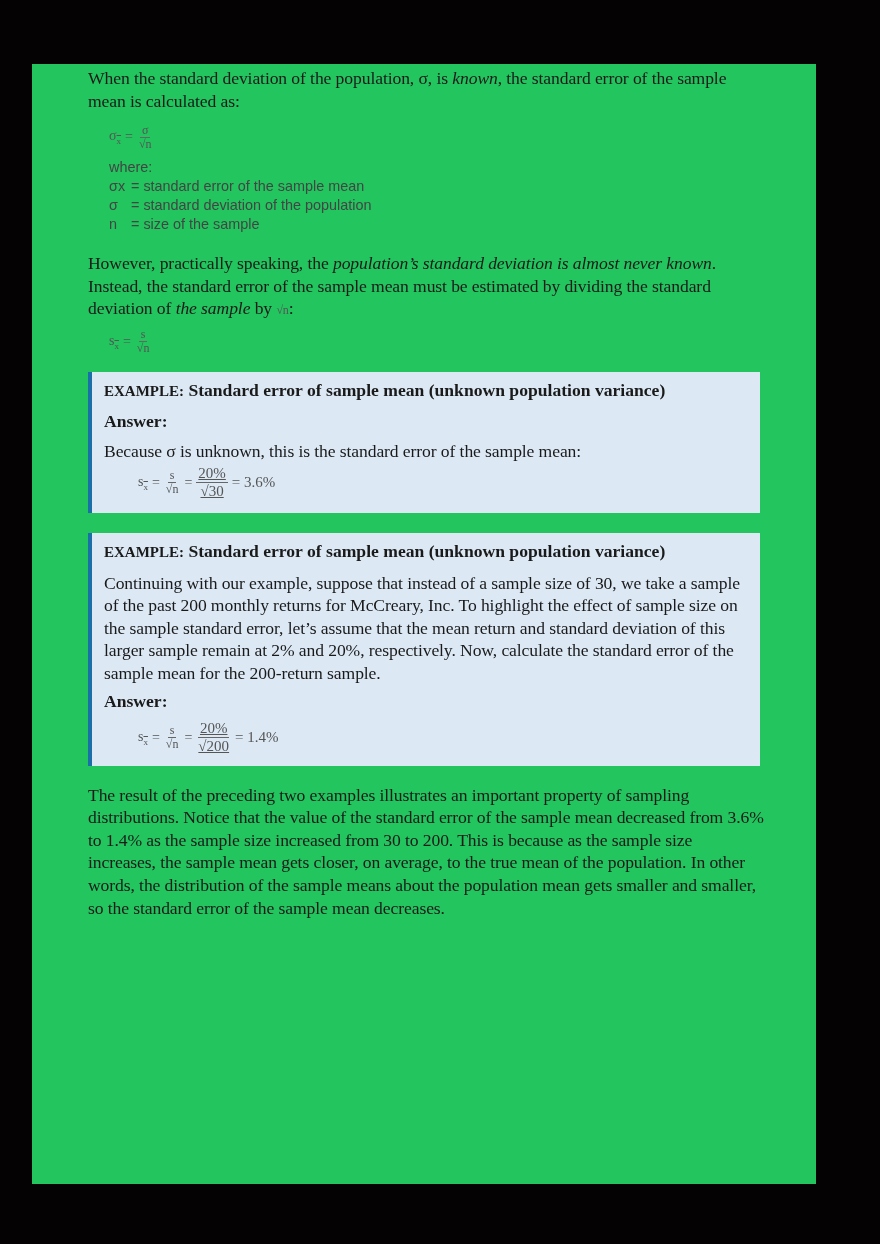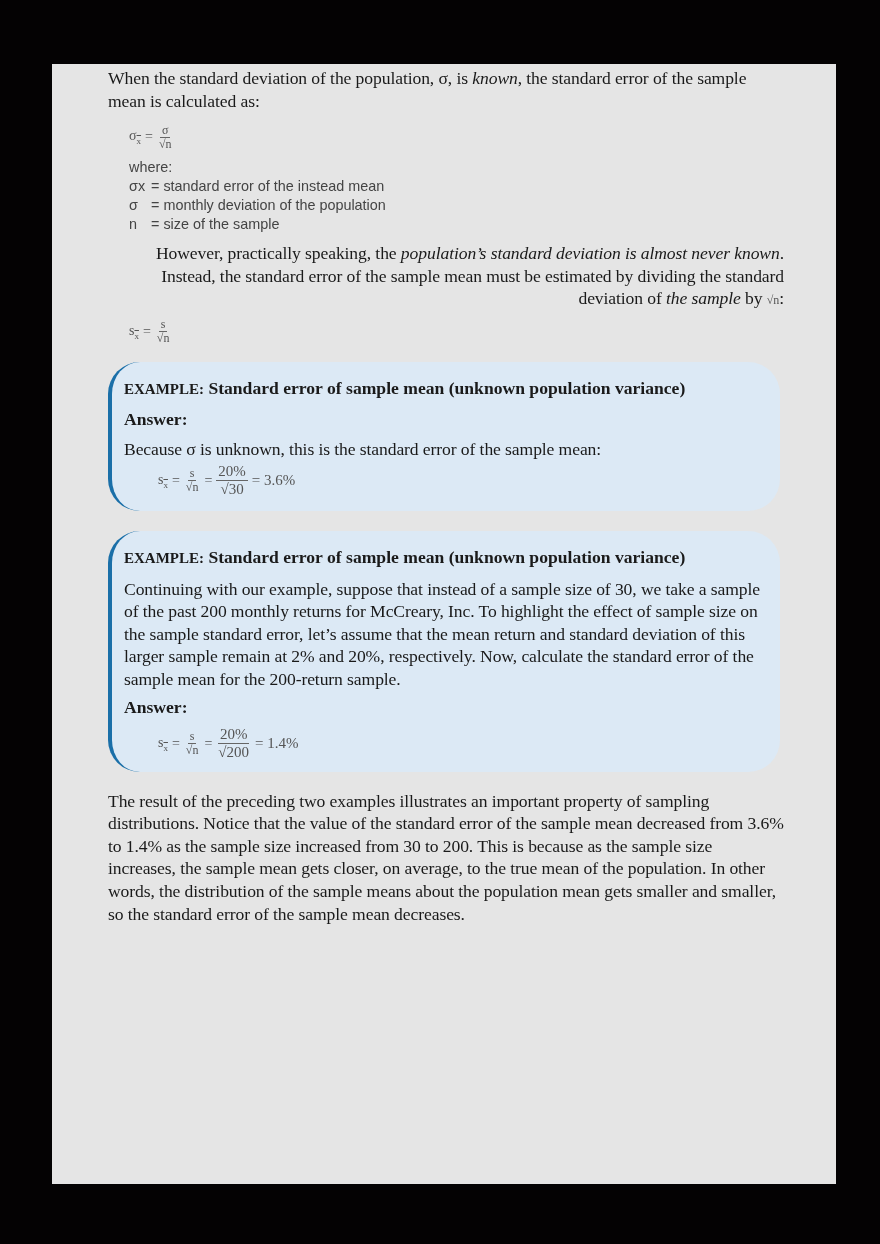--- a/index.html
+++ b/index.html
@@ -5,23 +5,23 @@
     html, body { margin: 0; padding: 0; }
     body {
       width: 880px; height: 1244px;
       background: #040203;
       position: relative;
       overflow: hidden;
       font-family: "DejaVu Serif", "Liberation Serif", serif;
     }
     .page {
       position: absolute;
-      left: 52px; top: 64px;
+      left: 32px; top: 64px;
       width: 784px; height: 1120px;
-      background: #e5e5e5;
+      background: #22c55e;
     }
     .content {
       position: absolute;
       left: 56px; top: 3px;
       width: 676px;
       color: #1a1a1a;
     }
     .para {
       font-family: "Liberation Serif", "DejaVu Serif", serif;
       font-size: 17.6px;
@@ -39,39 +39,38 @@
     }
     .frac {
       display: inline-flex;
       flex-direction: column;
       align-items: center;
       line-height: 13px;
       font-size: 12px;
     }
     .frac .num { border-bottom: 1px solid #666; padding: 0 2px; }
     .frac .den { padding: 0 2px; }
-    .frac.big { font-size: 15px; line-height: 17px; }
+    .frac.big { font-size: 15px; line-height: 17px; text-decoration: underline; }
     .sub { font-size: 9px; vertical-align: -4px; text-decoration: overline; }
     .where {
       font-family: Liberation Sans, sans-serif;
       color: #444;
       font-size: 14.4px;
       line-height: 19px;
       margin-left: 21px;
     }
     .where .row { display: flex; }
     .where .sym { width: 22px; }
     .box {
       position: relative;
       background: #dce9f5;
       border-left: 4px solid #1a6fa8;
-      padding: 14px 10px 6px 12px;
+      padding: 6px 10px 6px 12px;
       box-sizing: border-box;
       width: 672px;
-      border-radius: 32px;
     }
     .box .para { margin: 0; }
     .ex-head {
       font-family: "Liberation Serif", "DejaVu Serif", serif;
       font-size: 17.6px;
       font-weight: bold;
       line-height: 24px;
       margin-bottom: 8px;
     }
     .ex-head .lbl { font-variant: small-caps; font-size: 15px; }
@@ -100,33 +99,33 @@
       <span class="frac">
         <span class="num">σ</span>
         <span class="den">√n</span>
       </span>
     </div>
 
     <div class="where" style="margin-top:6px;">
       <div>where:</div>
       <div class="row">
           <span class="sym">σx</span>
-          <span>= standard error of the instead mean</span>
+          <span>= standard error of the sample mean</span>
         </div>
       <div class="row">
           <span class="sym">σ</span>
-          <span>= monthly deviation of the population</span>
+          <span>= standard deviation of the population</span>
         </div>
       <div class="row">
           <span class="sym">n</span>
           <span>= size of the sample</span>
         </div>
     </div>
 
-    <p class="para" style="margin-top:8px;text-align:right;">
+    <p class="para" style="margin-top:18px;">
       <span>However, practically speaking, the </span><em>population’s standard deviation is almost never known</em><span>. Instead, the standard error of the sample mean must be estimated by dividing the standard deviation of </span><em>the sample</em><span> by </span><span class="sqrt">√n</span><span>:</span>
     </p>
 
     <div class="formula" style="margin:4px 0 0 21px; height:32px;">
       <span><span>s</span><span class="sub">x</span></span>
       <span>=</span>
       <span class="frac">
         <span class="num">s</span>
         <span class="den">√n</span>
       </span>

